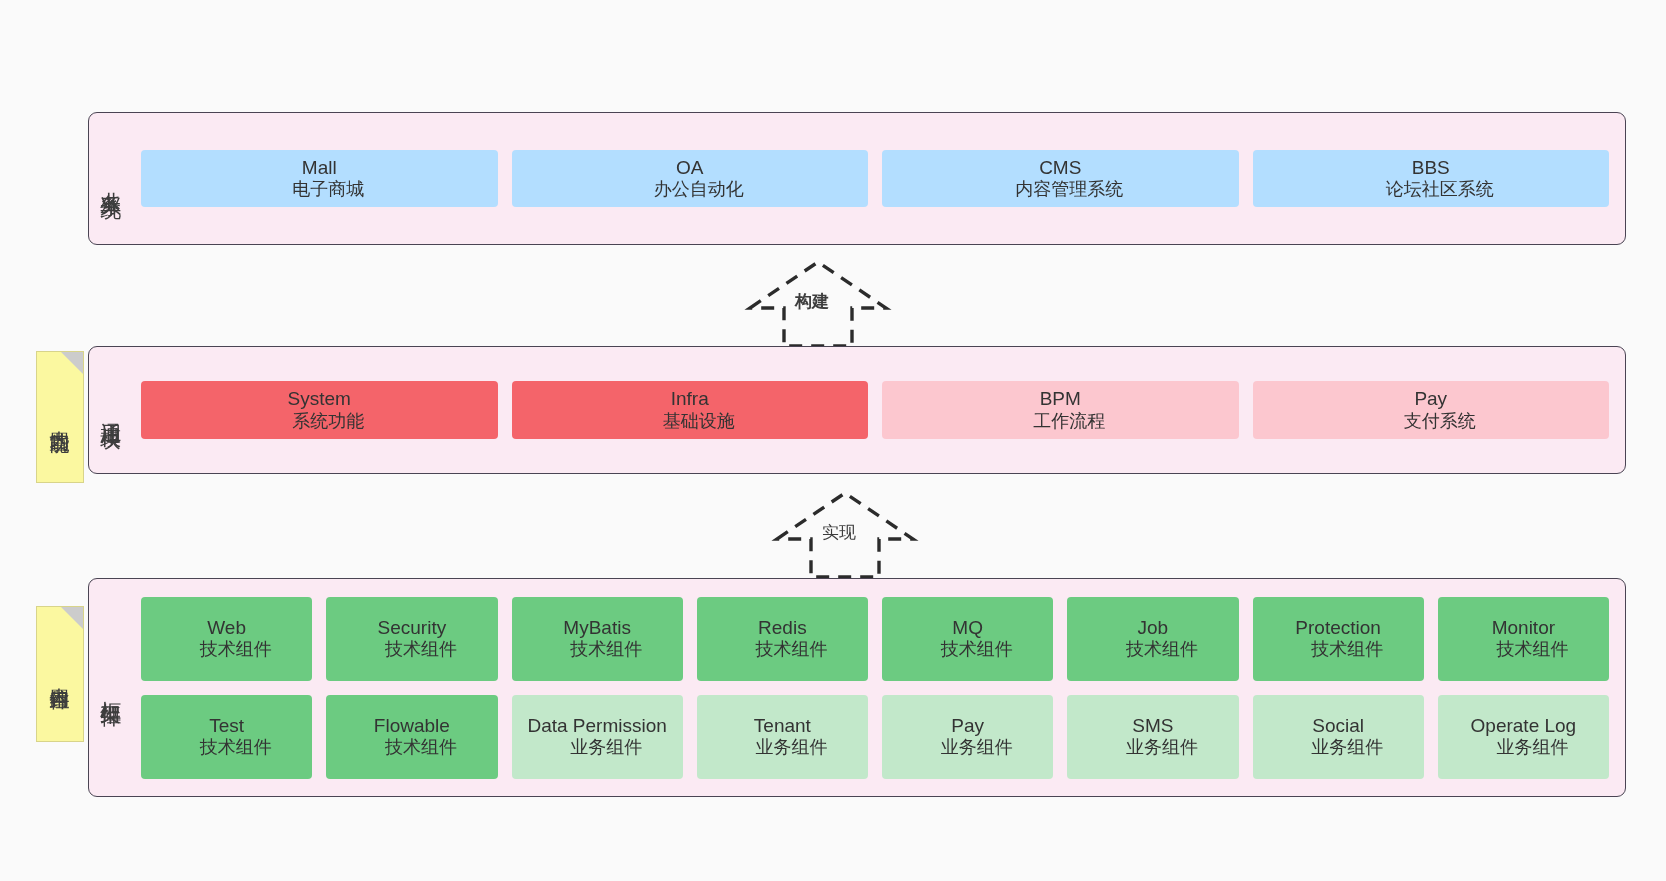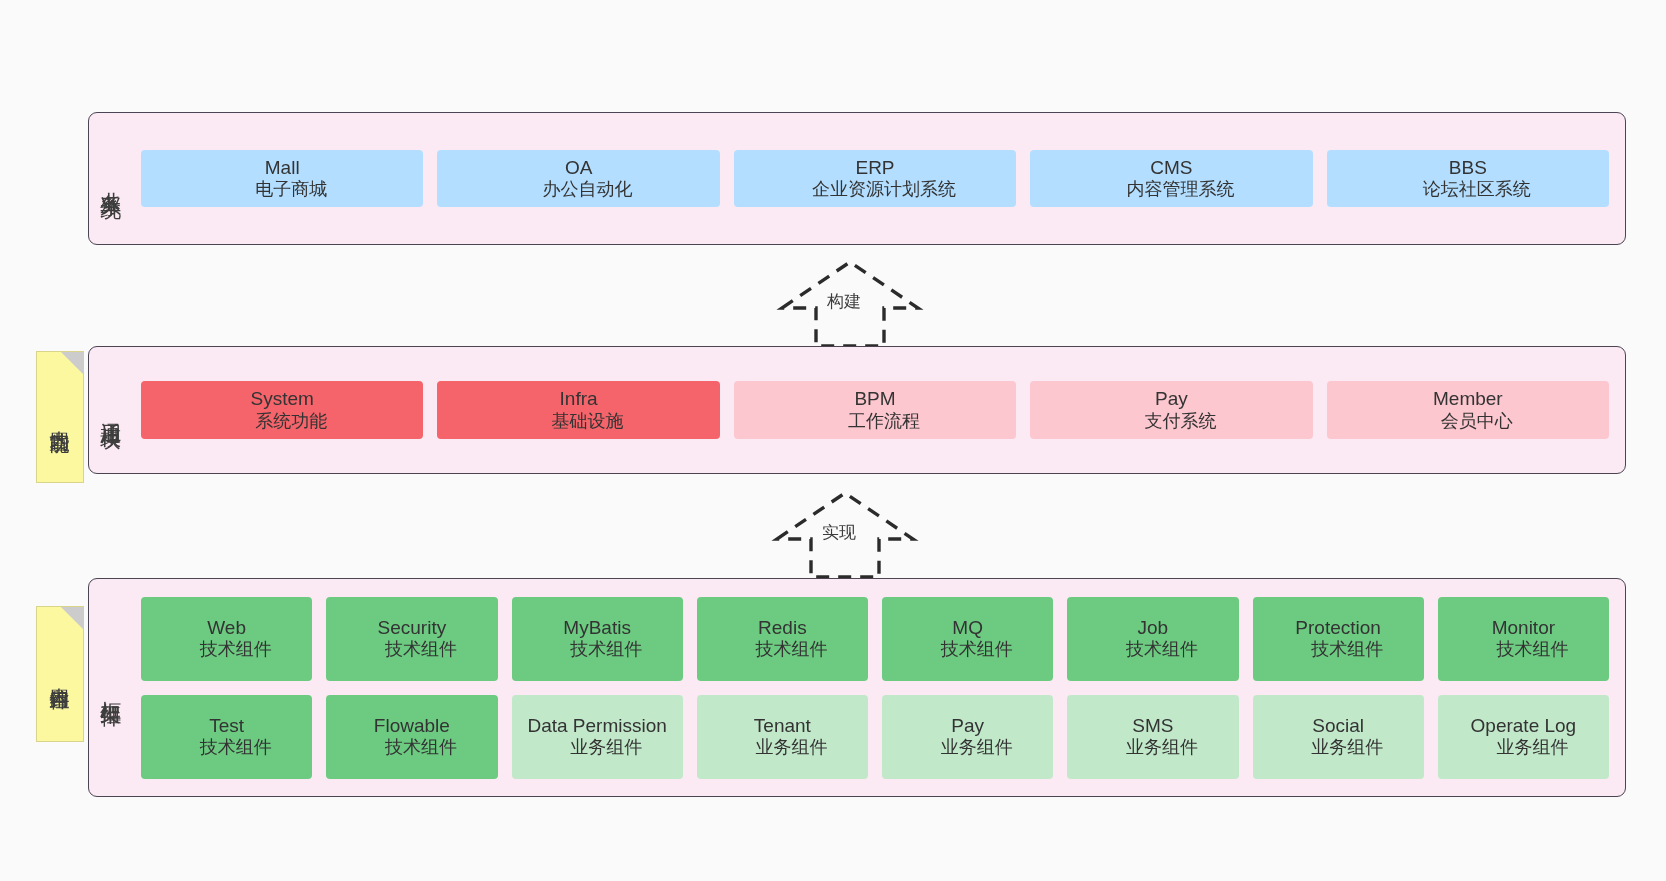--- a/index.html
+++ b/index.html
@@ -132,36 +132,32 @@
     <div class="row">
       <div class="card c-blue">
         <span class="t1">Mall</span>
         <span class="t2">电子商城</span>
       </div>
       <div class="card c-blue">
         <span class="t1">OA</span>
         <span class="t2">办公自动化</span>
       </div>
       <div class="card c-blue">
-        <span class="t1">ERP</span>
-        <span class="t2">企业资源计划系统</span>
-      </div>
-      <div class="card c-blue">
         <span class="t1">CMS</span>
         <span class="t2">内容管理系统</span>
       </div>
       <div class="card c-blue">
         <span class="t1">BBS</span>
         <span class="t2">论坛社区系统</span>
       </div>
     </div>
   </div>
 </div>
 
-<div class="arrow" style="left:780px; top:258px;">
+<div class="arrow" style="left:748px; top:258px;font-weight:bold;">
   <svg width="140" height="90" viewBox="0 0 140 90">
     <path d="M 2 50 L 70 4 L 138 50 L 104 50 L 104 88 L 36 88 L 36 50 Z" fill="none" stroke="#2b2b2b" stroke-width="3.4" stroke-dasharray="13 9" stroke-linejoin="miter"></path>
   </svg>
   <div class="arrow-label" style="left:47px; top:32px;">构建</div>
 </div>
 
 <div class="note" style="left:36px; top:351px; width:48px; height:132px;">
   <span class="fold"></span>
   <span>内置功能</span>
 </div>
@@ -179,24 +175,20 @@
         <span class="t2">基础设施</span>
       </div>
       <div class="card c-pink">
         <span class="t1">BPM</span>
         <span class="t2">工作流程</span>
       </div>
       <div class="card c-pink">
         <span class="t1">Pay</span>
         <span class="t2">支付系统</span>
       </div>
-      <div class="card c-pink">
-        <span class="t1">Member</span>
-        <span class="t2">会员中心</span>
-      </div>
     </div>
   </div>
 </div>
 
 <div class="arrow" style="left:775px; top:489px;">
   <svg width="140" height="90" viewBox="0 0 140 90">
     <path d="M 2 50 L 70 4 L 138 50 L 104 50 L 104 88 L 36 88 L 36 50 Z" fill="none" stroke="#2b2b2b" stroke-width="3.4" stroke-dasharray="13 9" stroke-linejoin="miter"></path>
   </svg>
   <div class="arrow-label" style="left:47px; top:32px;">实现</div>
 </div>

